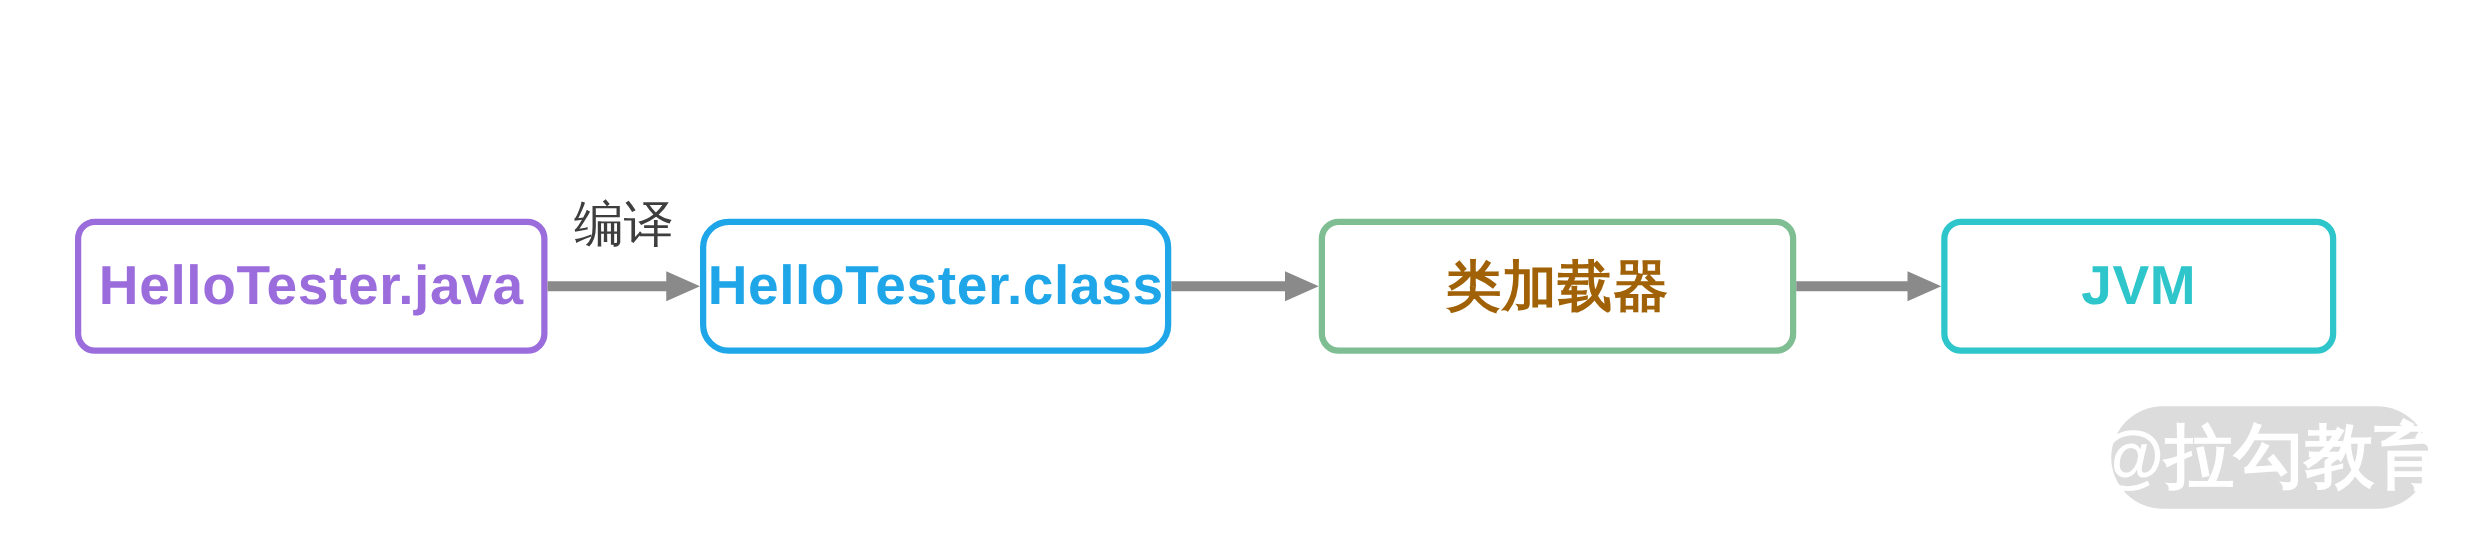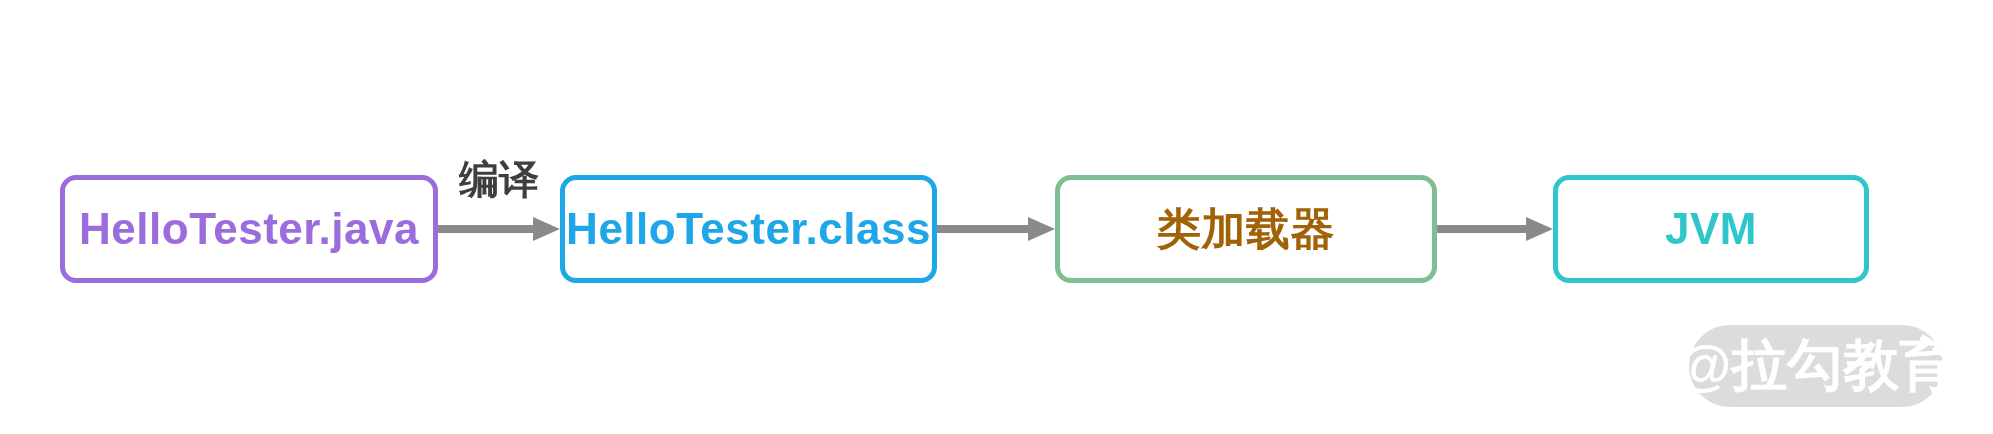--- a/index.html
+++ b/index.html
@@ -61,21 +61,21 @@
   .h1 { left: 1028px; }
   .h2 { left: 1526px; }
   
   .edge-label {
     position: absolute;
     left: 438px;
     width: 122px;
     top: 152px;
     text-align: center;
     font-size: 40px;
-    font-weight: bold;
+    font-weight: normal;
     color: #3e3e3e;
     white-space: nowrap;
   }
   
   .watermark {
     position: absolute;
     left: 1689px;
     top: 325px;
     width: 254px;
     height: 82px;
@@ -96,21 +96,21 @@
 <div class="canvas">
 
   <div class="node n0" style="border-color: rgb(155, 109, 220); color: rgb(155, 109, 220);">
     <span class="node-label">HelloTester.java</span>
   </div>
 
   <span class="edge-label" style="color: rgb(62, 62, 62);">编译</span>
   <span class="shaft s0" style="background-color: rgb(138, 138, 138);"></span>
   <span class="head h0" style="border-left-color: rgb(138, 138, 138);"></span>
 
-  <div class="node n1" style="border-color: rgb(31, 166, 232); color: rgb(31, 166, 232);">
+  <div class="node n1" style="border-color: rgb(31, 166, 232); color: rgb(31, 166, 232); border-radius: 23px;">
     <span class="node-label">HelloTester.class</span>
   </div>
 
   <span class="shaft s1" style="background-color: rgb(138, 138, 138);"></span>
   <span class="head h1" style="border-left-color: rgb(138, 138, 138);"></span>
 
   <div class="node n2" style="border-color: rgb(126, 190, 146); color: #a16207;">
     <span class="node-label">类加载器</span>
   </div>
 

